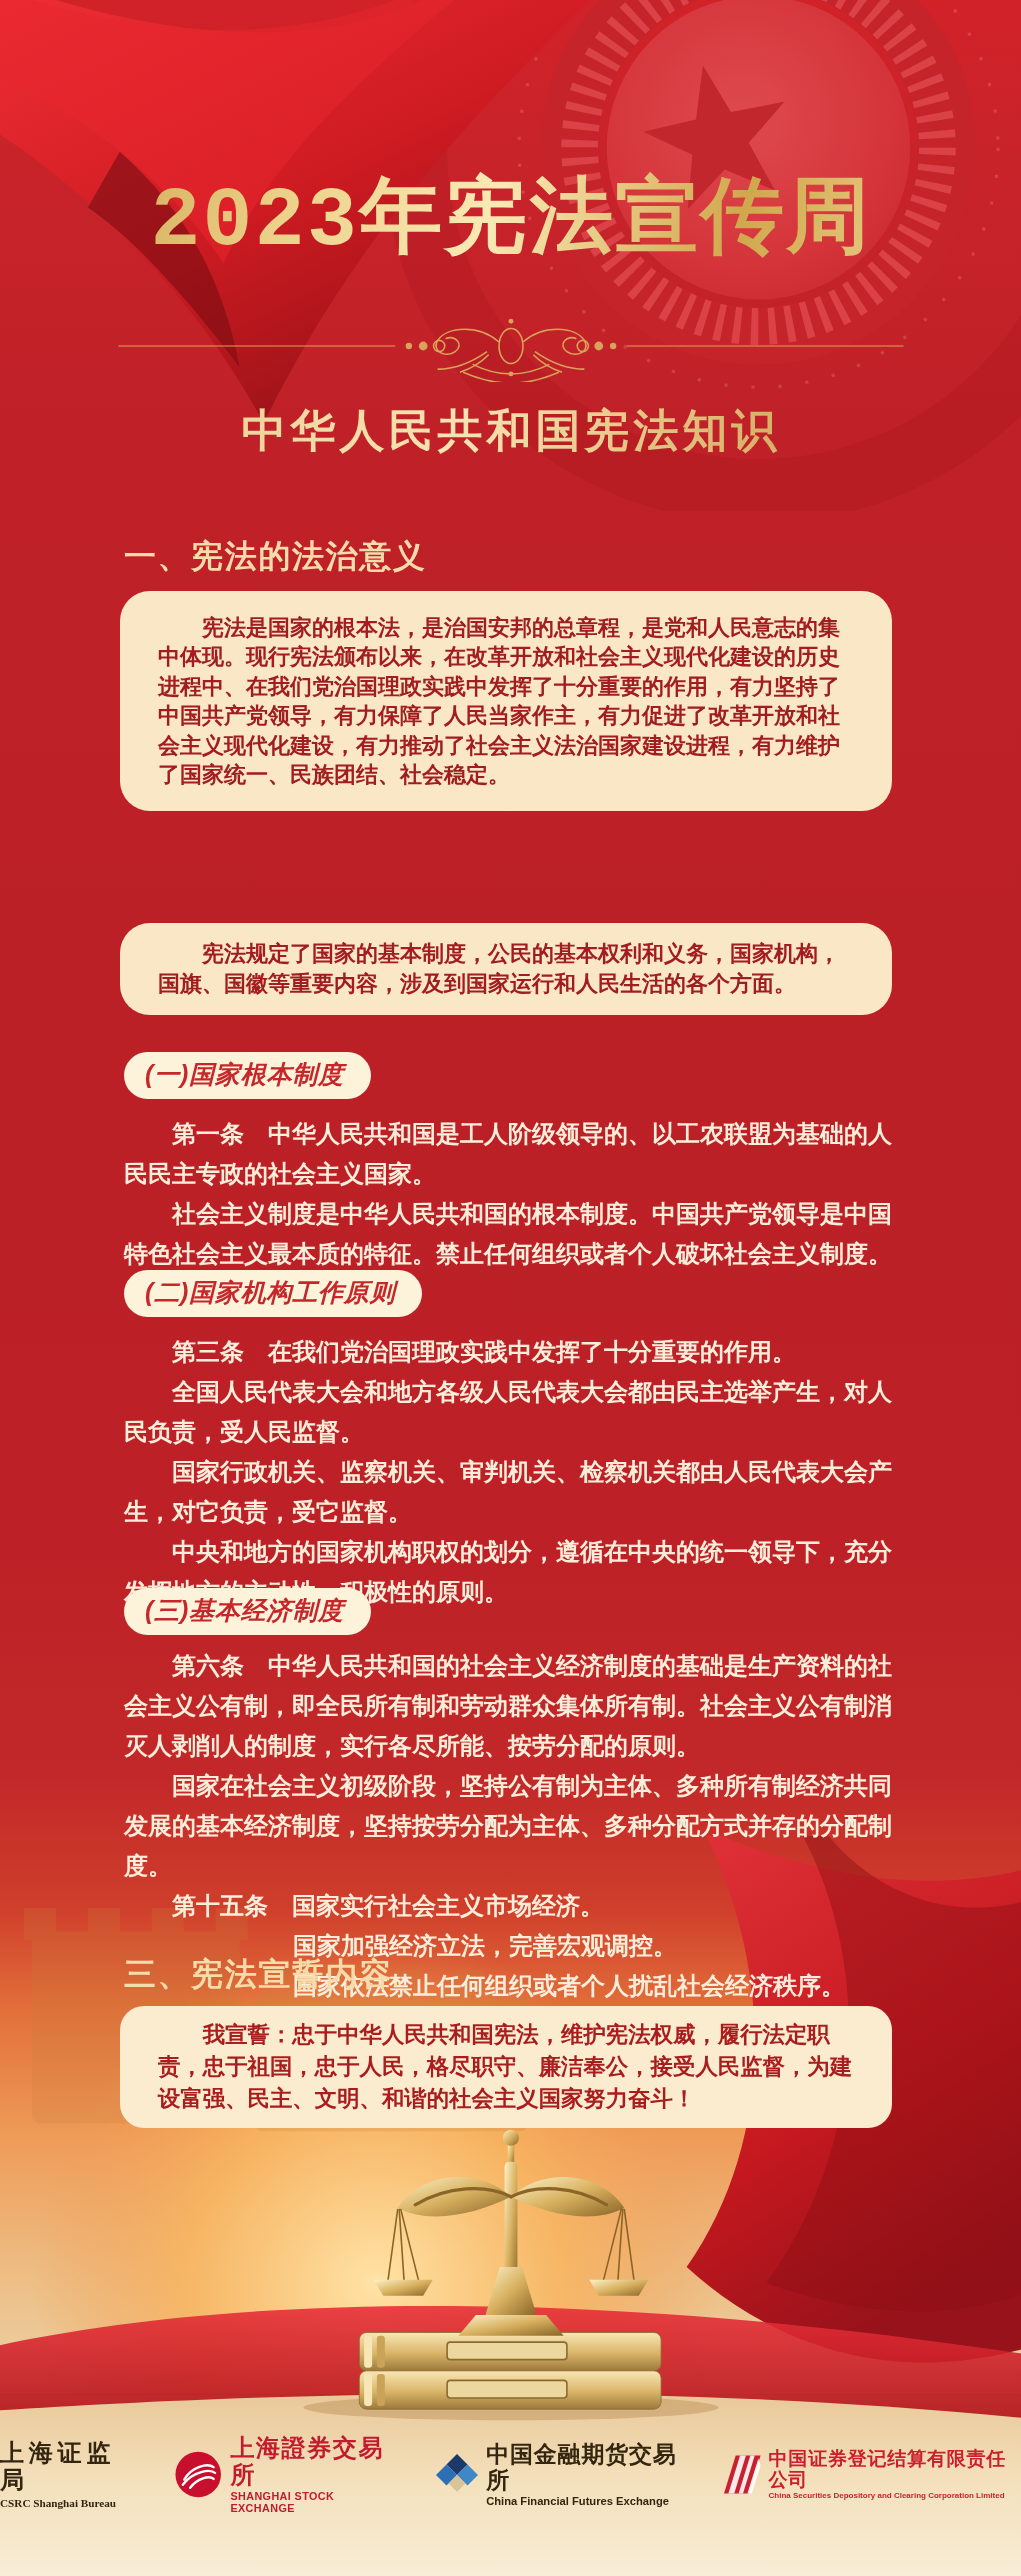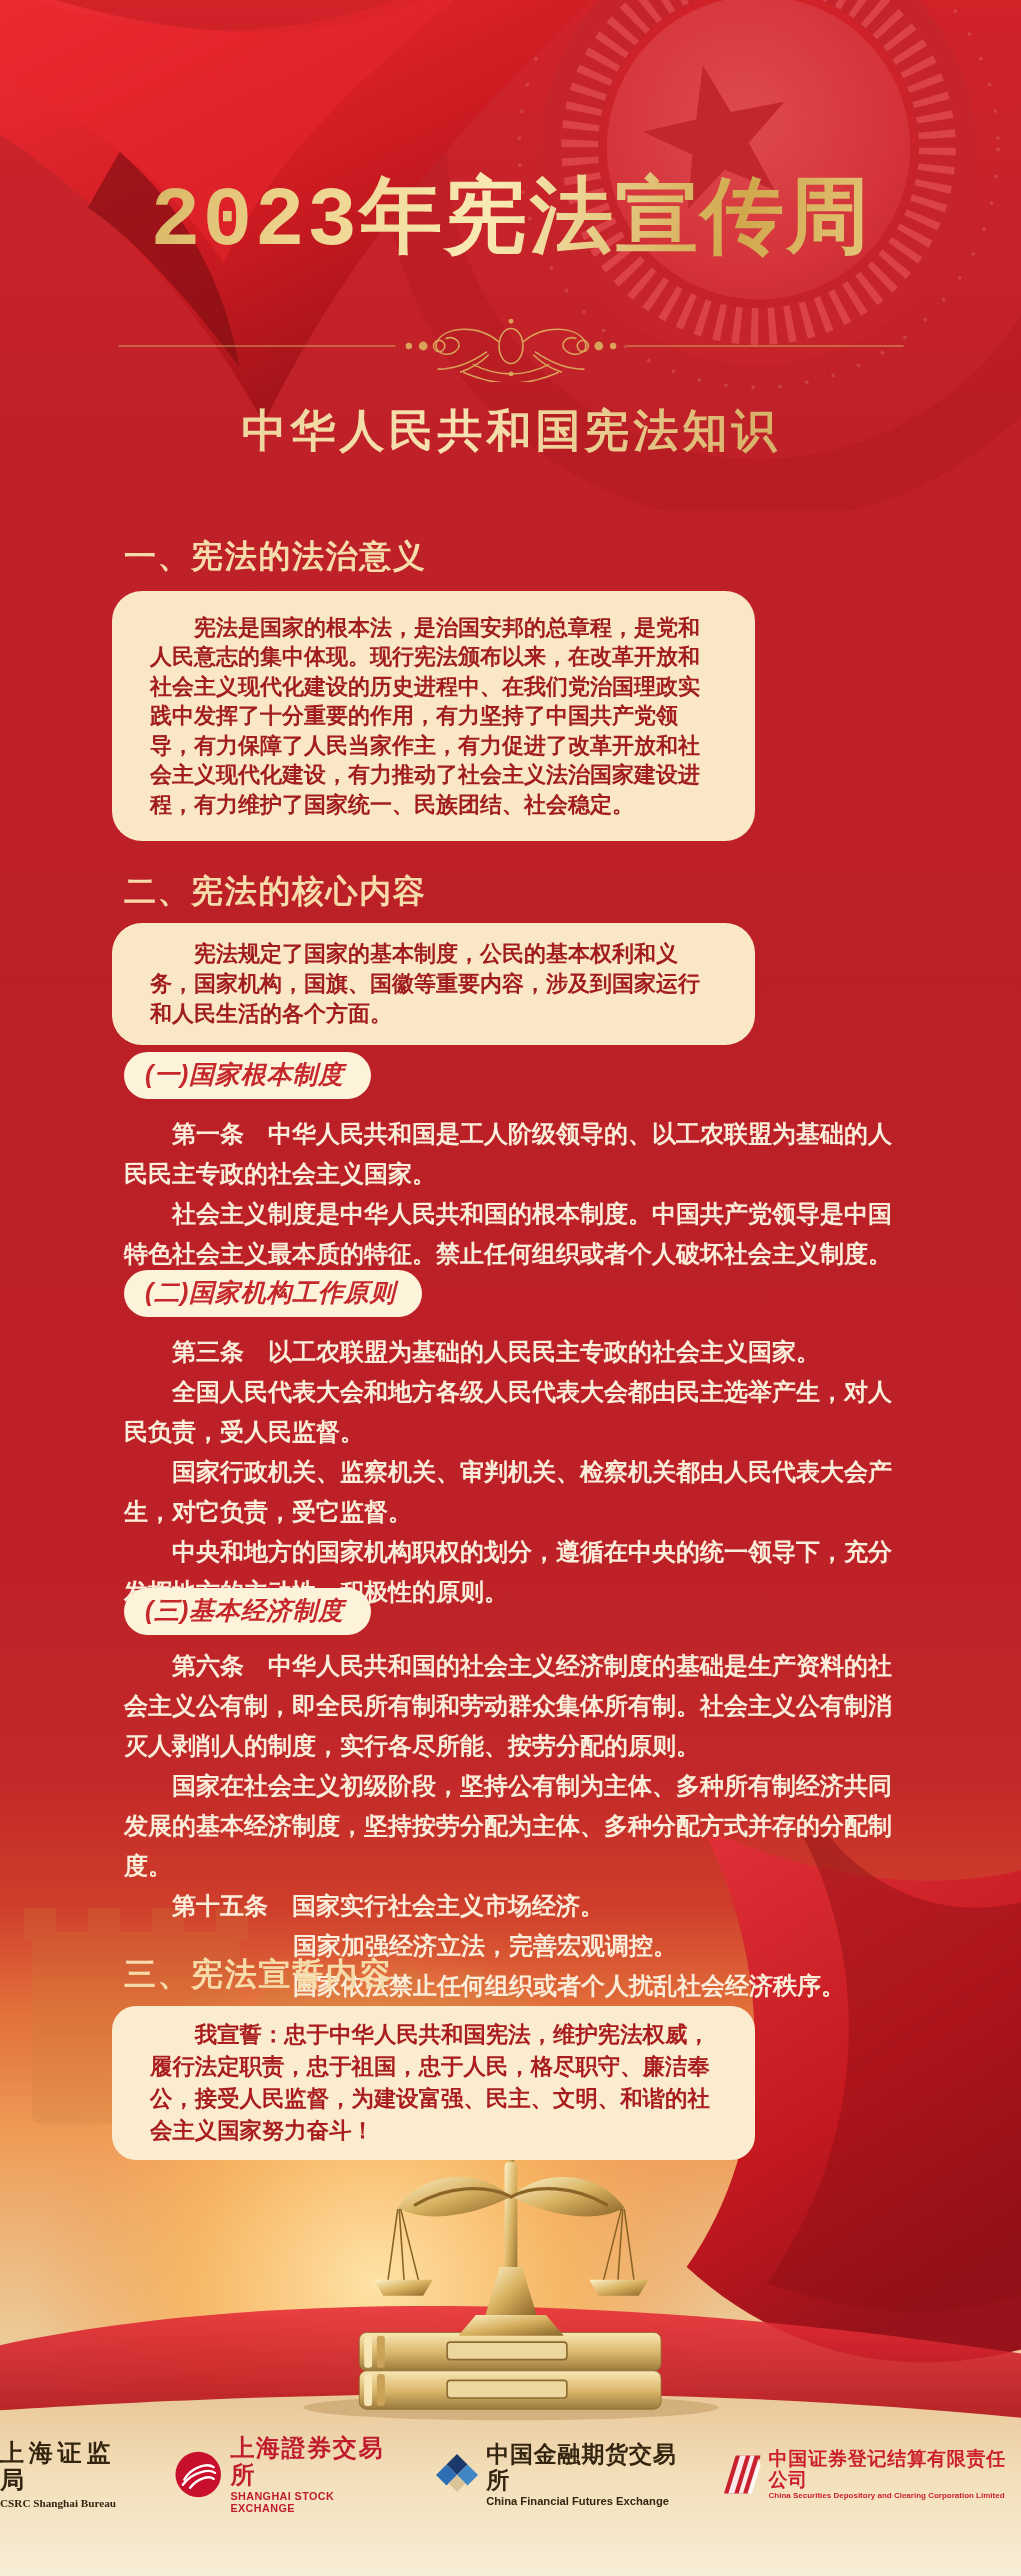--- a/index.html
+++ b/index.html
@@ -26,21 +26,21 @@
     position:absolute;top:401px;left:0;width:1022px;margin:0;text-align:center;z-index:2;
     font-weight:700;font-size:45px;letter-spacing:4px;
     background:linear-gradient(100deg,#e7c98c 5%,#f7e3b2 45%,#d8b168 75%,#f2dc9d 100%);
     -webkit-background-clip:text;background-clip:text;color:transparent;
   }
   .sec-h{
     position:absolute;left:124px;margin:0;z-index:2;
     font-weight:700;font-size:32px;letter-spacing:1.6px;color:#f6dcaa;
   }
   .cream-box{
-    position:absolute;left:112px;width:643px;box-sizing:border-box;z-index:2;
+    position:absolute;left:120px;width:772px;box-sizing:border-box;z-index:2;
     background:#fae7c6;border-radius:30px;
     color:#a11d1f;font-weight:700;
   }
   .cream-box p{margin:0;text-indent:2em;text-align:left;}
   .box1{top:591px;padding:21.6px 38px;font-size:22px;line-height:29.5px;}
   .box2{top:923px;padding:16px 38px;font-size:22px;line-height:30px;}
   .box3{top:2006px;padding:12.8px 38px;font-size:22.4px;line-height:32px;background:#fbeccf;border-radius:24px;color:#aa1d1f;}
   .badge{
     position:absolute;left:124px;z-index:2;display:inline-block;
     background:#fdf2da;color:#c5272b;font-weight:700;font-size:25px;
@@ -229,34 +229,33 @@
     </svg>
   </div>
 
   <h2 class="subtitle">中华人民共和国宪法知识</h2>
 
   <h3 class="sec-h" style="top:535px;">一、宪法的法治意义</h3>
   <div class="cream-box box1">
     <p>宪法是国家的根本法，是治国安邦的总章程，是党和人民意志的集中体现。现行宪法颁布以来，在改革开放和社会主义现代化建设的历史进程中、在我们党治国理政实践中发挥了十分重要的作用，有力坚持了中国共产党领导，有力保障了人民当家作主，有力促进了改革开放和社会主义现代化建设，有力推动了社会主义法治国家建设进程，有力维护了国家统一、民族团结、社会稳定。</p>
   </div>
 
-  <h3 class="sec-h" style="top:870px;">二、宪法的核心内容</h3>
   <div class="cream-box box2">
     <p>宪法规定了国家的基本制度，公民的基本权利和义务，国家机构，国旗、国徽等重要内容，涉及到国家运行和人民生活的各个方面。</p>
   </div>
 
   <div class="badge b1">(一)国家根本制度</div>
   <div class="law-text g1">
     <p>第一条　中华人民共和国是工人阶级领导的、以工农联盟为基础的人民民主专政的社会主义国家。</p>
     <p>社会主义制度是中华人民共和国的根本制度。中国共产党领导是中国特色社会主义最本质的特征。禁止任何组织或者个人破坏社会主义制度。</p>
   </div>
 
   <div class="badge b2">(二)国家机构工作原则</div>
   <div class="law-text g2">
-    <p>第三条　以工农联盟为基础的人民民主专政的社会主义国家。</p>
+    <p>第三条　在我们党治国理政实践中发挥了十分重要的作用。</p>
     <p>全国人民代表大会和地方各级人民代表大会都由民主选举产生，对人民负责，受人民监督。</p>
     <p>国家行政机关、监察机关、审判机关、检察机关都由人民代表大会产生，对它负责，受它监督。</p>
     <p>中央和地方的国家机构职权的划分，遵循在中央的统一领导下，充分发挥地方的主动性、积极性的原则。</p>
   </div>
 
   <div class="badge b3">(三)基本经济制度</div>
   <div class="law-text g3">
     <p>第六条　中华人民共和国的社会主义经济制度的基础是生产资料的社会主义公有制，即全民所有制和劳动群众集体所有制。社会主义公有制消灭人剥削人的制度，实行各尽所能、按劳分配的原则。</p>
     <p>国家在社会主义初级阶段，坚持公有制为主体、多种所有制经济共同发展的基本经济制度，坚持按劳分配为主体、多种分配方式并存的分配制度。</p>
     <p>第十五条　国家实行社会主义市场经济。</p>

